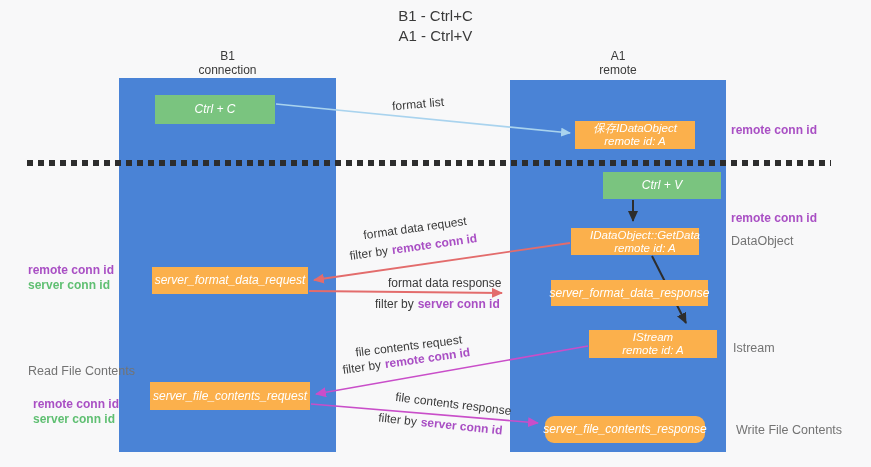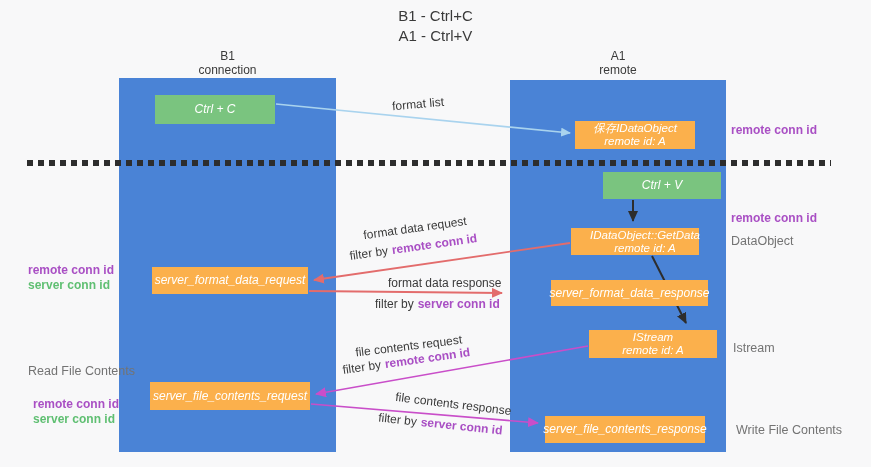--- a/index.html
+++ b/index.html
@@ -114,21 +114,21 @@
 
   <div class="abs node orange two" style="left:589px;top:330px;width:128px;height:28px;">
     <span>IStream</span>
     <span>remote id: A</span>
   </div>
 
   <div class="abs node orange" style="left:150px;top:382px;width:160px;height:28px;">
     <span>server_file_contents_request</span>
   </div>
 
-  <div class="abs node orange" style="left:545px;top:416px;width:160px;height:27px;">
+  <div class="abs node orange" style="left:545px;top:416px;width:160px;height:27px;border-radius:9px;">
     <span>server_file_contents_response</span>
   </div>
 
   <div class="abs elabel r-5" style="left:392px;top:97px;">format list</div>
 
   <div class="abs elabel r-8" style="left:363px;top:221px;">format data request</div>
   <div class="abs elabel r-8" style="left:349px;top:240px;">
     <span>filter by</span><span class="purple filter-val">remote conn id</span>
   </div>
 

